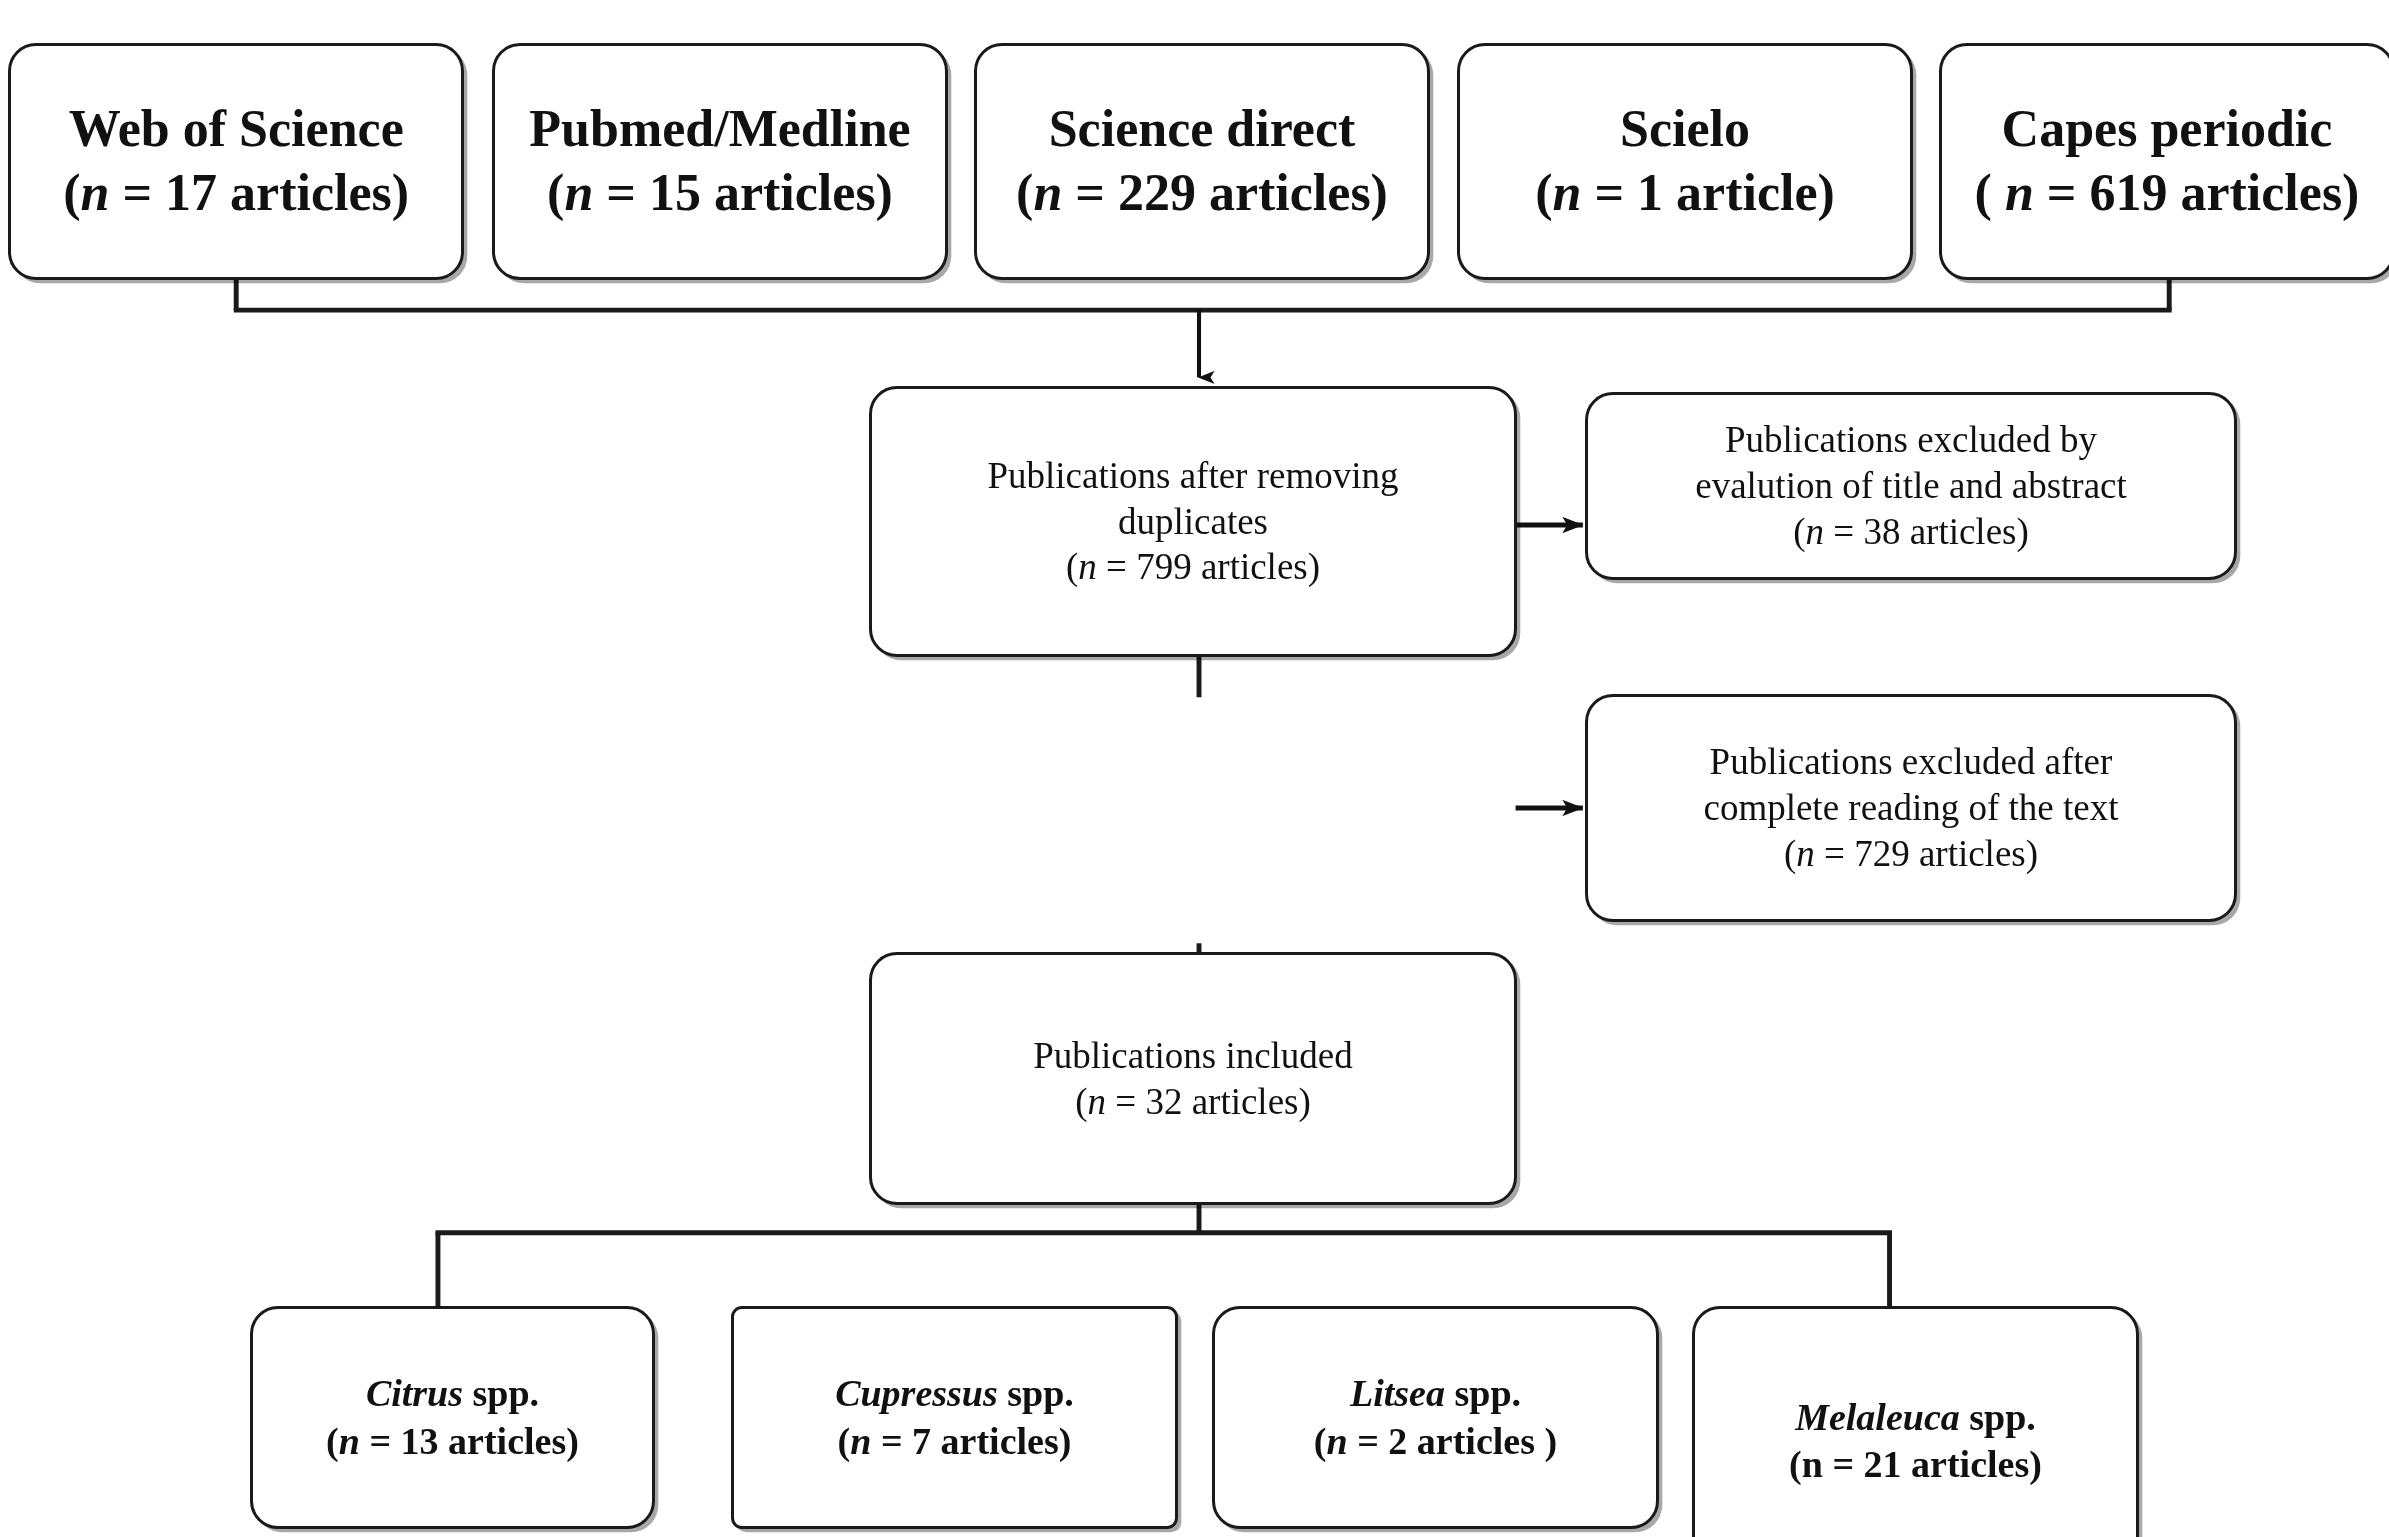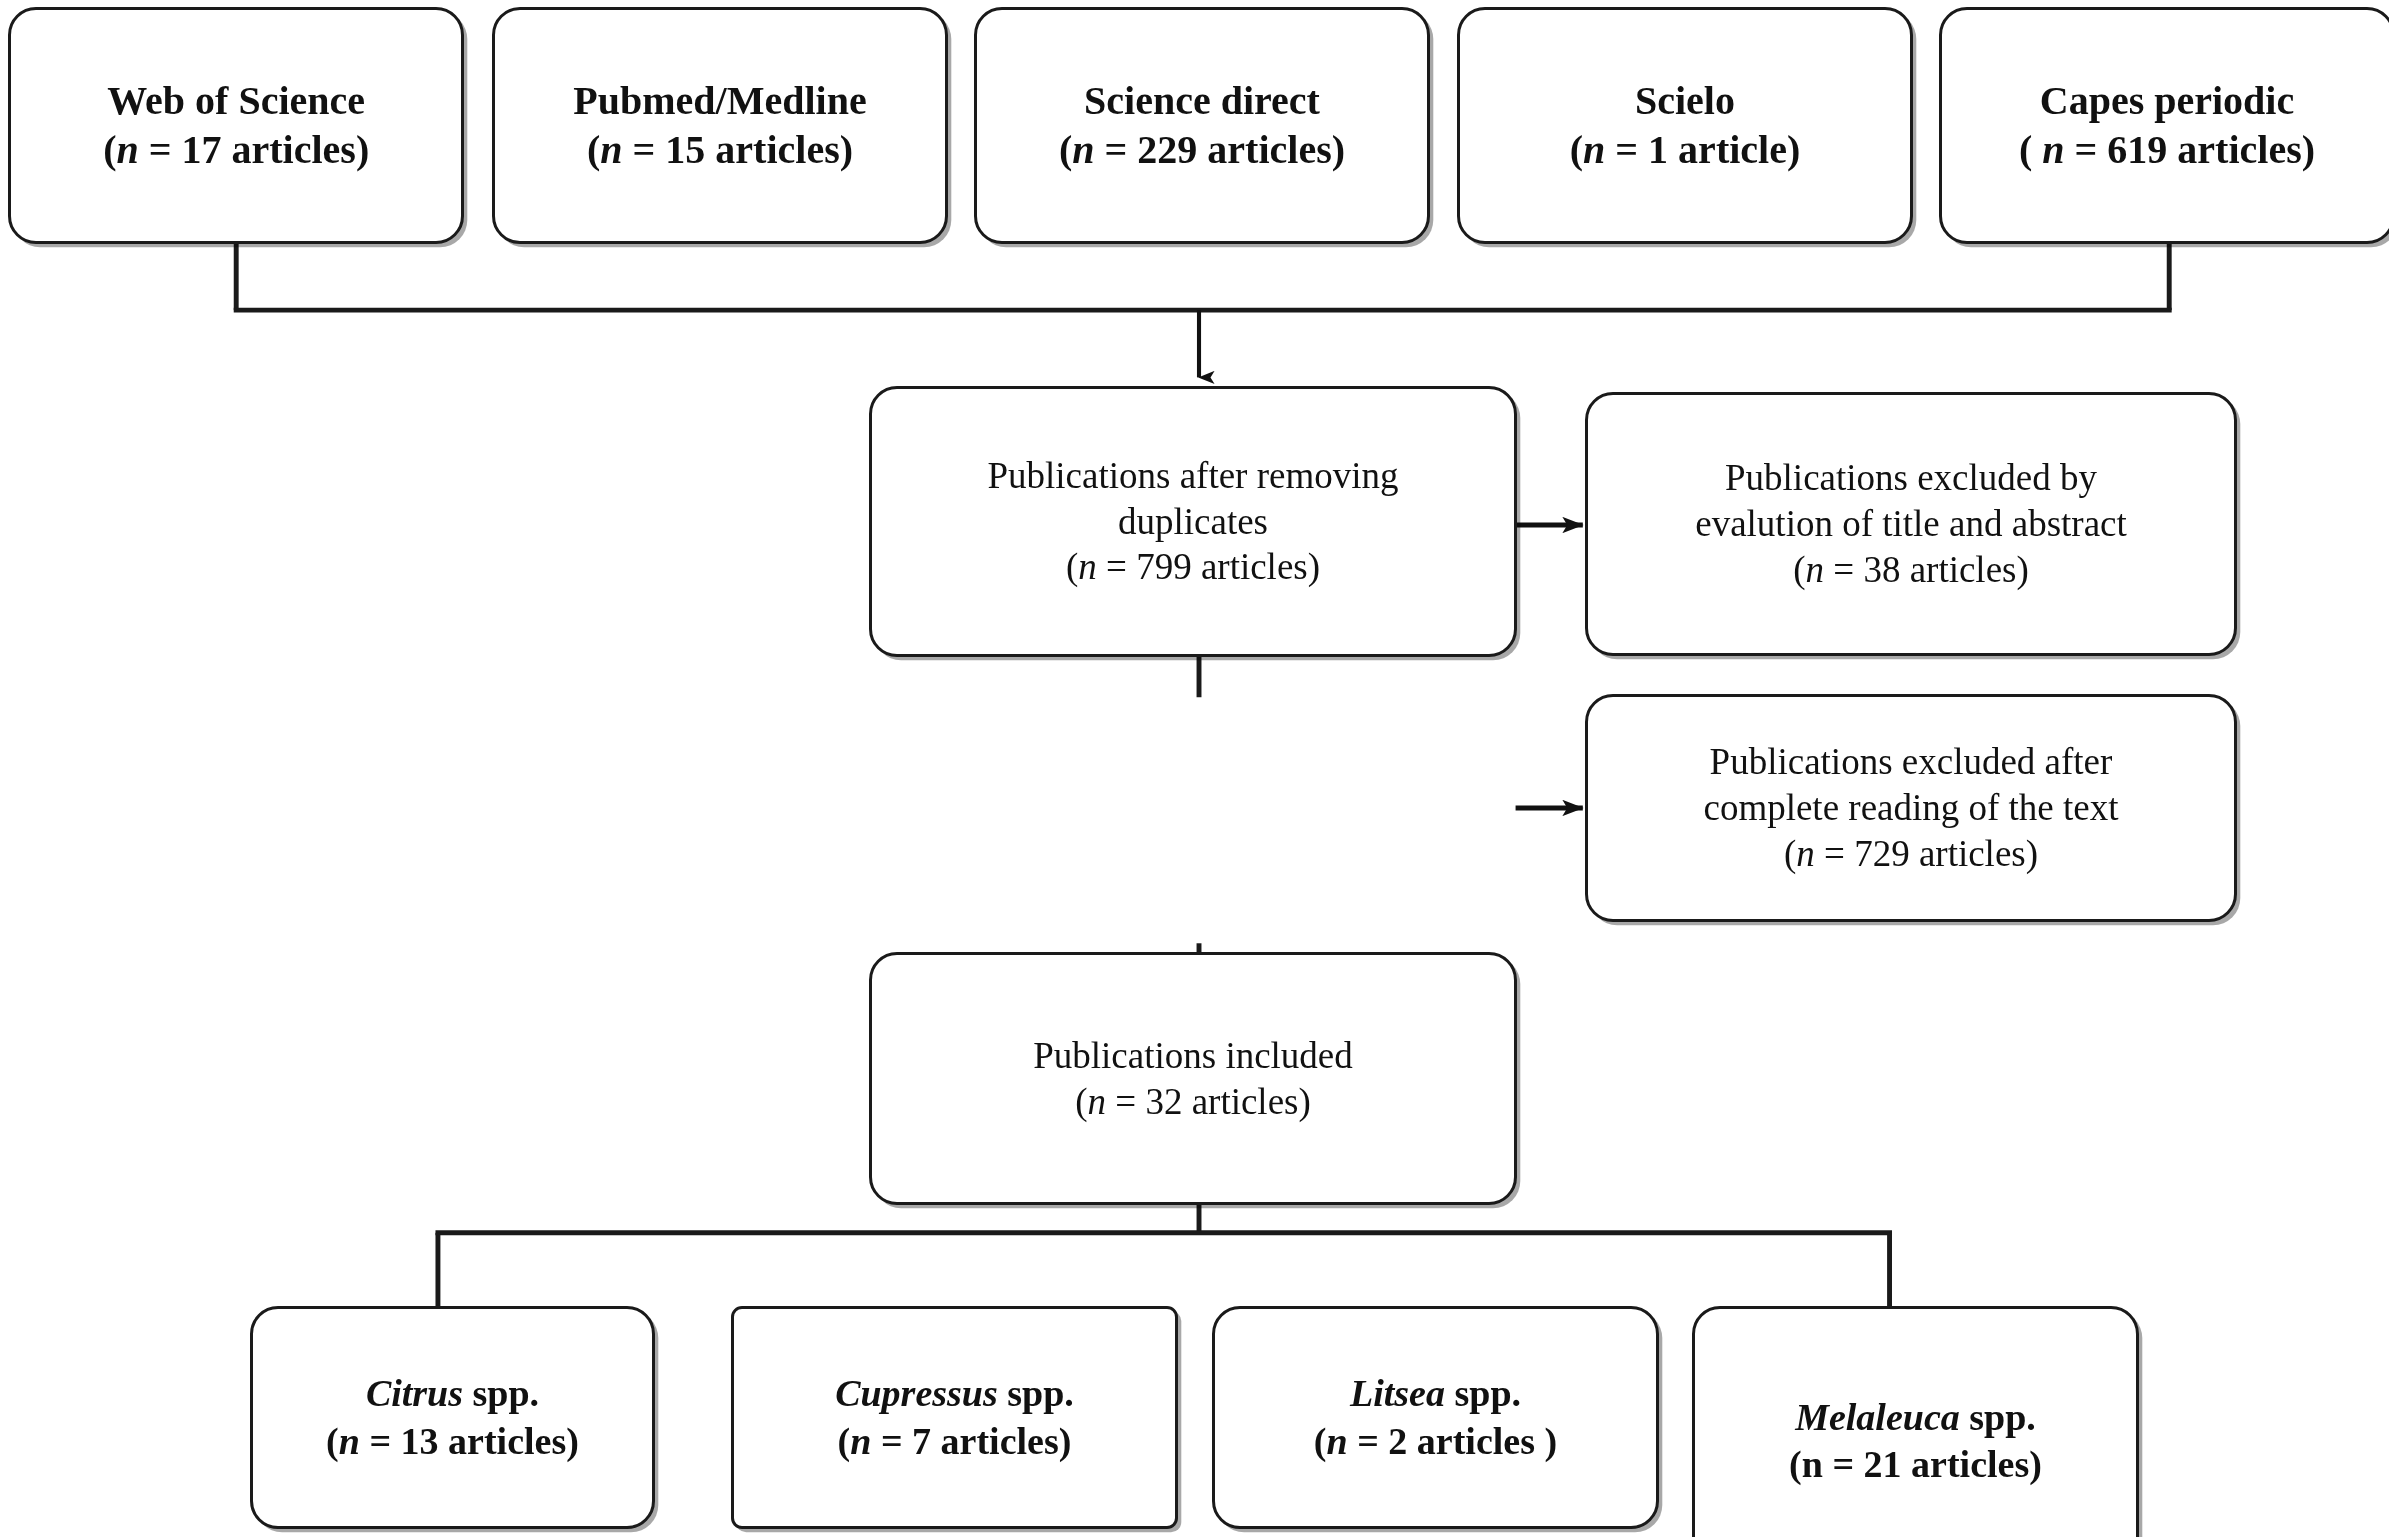--- a/index.html
+++ b/index.html
@@ -39,21 +39,21 @@
     justify-content: center;
     text-align: center;
     line-height: 1.24;
     box-shadow: 4.1px 4.1px 0 -0.8px rgba(0,0,0,0.34);
   }
   .node-line {
     display: block;
     white-space: nowrap;
   }
   
-  .src-box { font-size: 40px; font-weight: bold; }
+  .src-box { font-size: 52px; font-weight: bold; margin-top: 36px; }
   .src-box .node-line.count { font-weight: bold; }
   
   .stage-box { font-size: 37px; font-weight: normal; }
   
   .excl-box { font-size: 37px; font-weight: normal; }
   
   .genus-box { font-size: 38px; font-weight: bold; }
   .genus-name { font-style: italic; font-weight: bold; }
   .genus-suffix { font-style: normal; font-weight: bold; }
   .italic-n { font-style: italic; }
@@ -134,21 +134,21 @@
     <span class="node-line">duplicates</span>
     <span class="node-line"><span>(</span><span class="italic-n">n</span><span> = 799 articles)</span></span>
   </div>
 
 
   <div class="node-box stage-box" style="left:869px; top:952px; width:648px; height:253px;">
     <span class="node-line">Publications included</span>
     <span class="node-line"><span>(</span><span class="italic-n">n</span><span> = 32 articles)</span></span>
   </div>
 
-  <div class="node-box excl-box" style="left:1585px; top:392px; width:652px; height:264px;">
+  <div class="node-box excl-box" style="left:1585px; top:392px; width:652px; height:188px;">
     <span class="node-line">Publications  excluded by</span>
     <span class="node-line">evalution of title and abstract</span>
     <span class="node-line"><span>(</span><span class="italic-n">n</span><span> = 38 articles)</span></span>
   </div>
 
   <div class="node-box excl-box" style="left:1585px; top:694px; width:652px; height:228px;">
     <span class="node-line">Publications excluded after</span>
     <span class="node-line">complete reading of the text</span>
     <span class="node-line"><span>(</span><span class="italic-n">n</span><span> = 729 articles)</span></span>
   </div>

